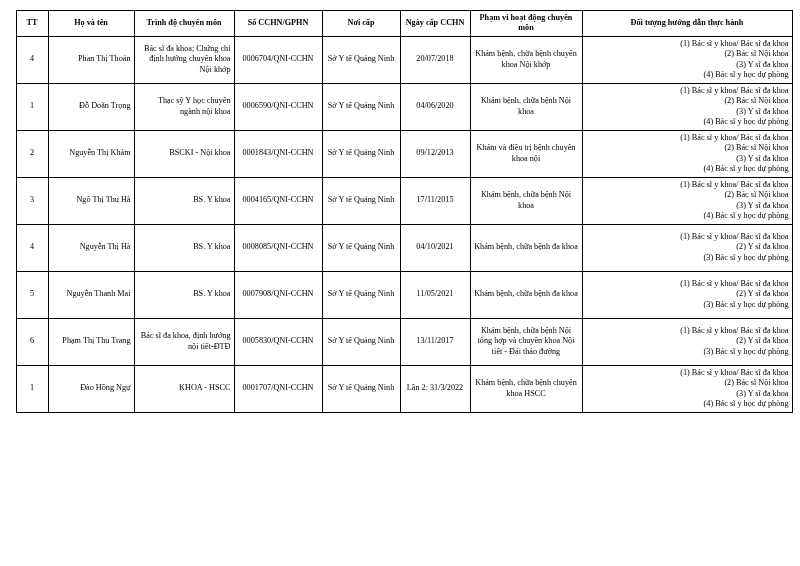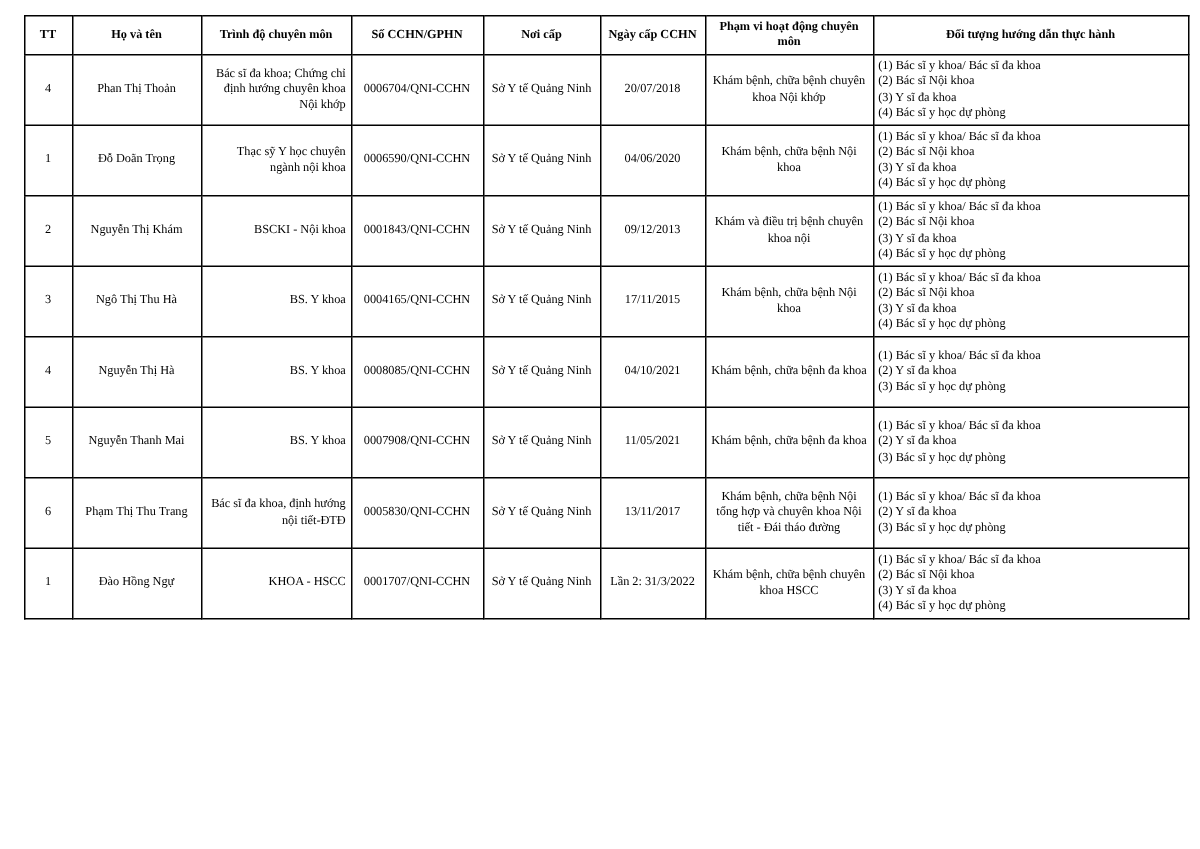--- a/index.html
+++ b/index.html
@@ -45,27 +45,27 @@
   col.c-tt      { width: 32px; }
   col.c-name    { width: 86px; }
   col.c-level   { width: 100px; }
   col.c-cchn    { width: 88px; }
   col.c-place   { width: 78px; }
   col.c-date    { width: 70px; }
   col.c-scope   { width: 112px; }
   col.c-target  { width: 210px; }
 
   td.tt      { text-align: center; }
-  td.name    { text-align: center; padding-left: 6px; margin-top: 11px; }
+  td.name    { text-align: right; padding-left: 6px; margin-top: 11px; }
   td.level   { text-align: right; }
   td.cchn    { text-align: center; }
   td.place   { text-align: center; }
   td.date    { text-align: center; }
   td.scope   { text-align: center; }
-  td.target  { text-align: left; padding-left: 5px; margin-top: 24px; }
+  td.target  { text-align: right; padding-left: 5px; margin-top: 24px; }
 
   tr.data-row td { height: 42px; }
   tr.section-row td {
     font-weight: bold;
     text-align: left;
     padding-left: 6px;
     height: 22px;
     font-size: 8.6px;
   }
   .tline { display: block; white-space: nowrap; }

